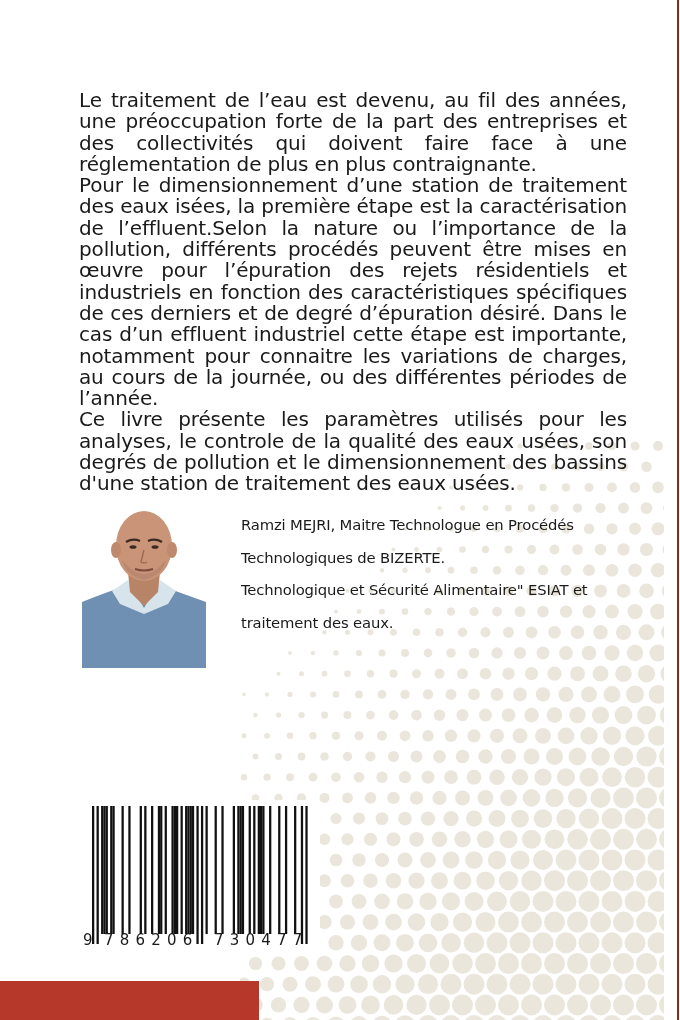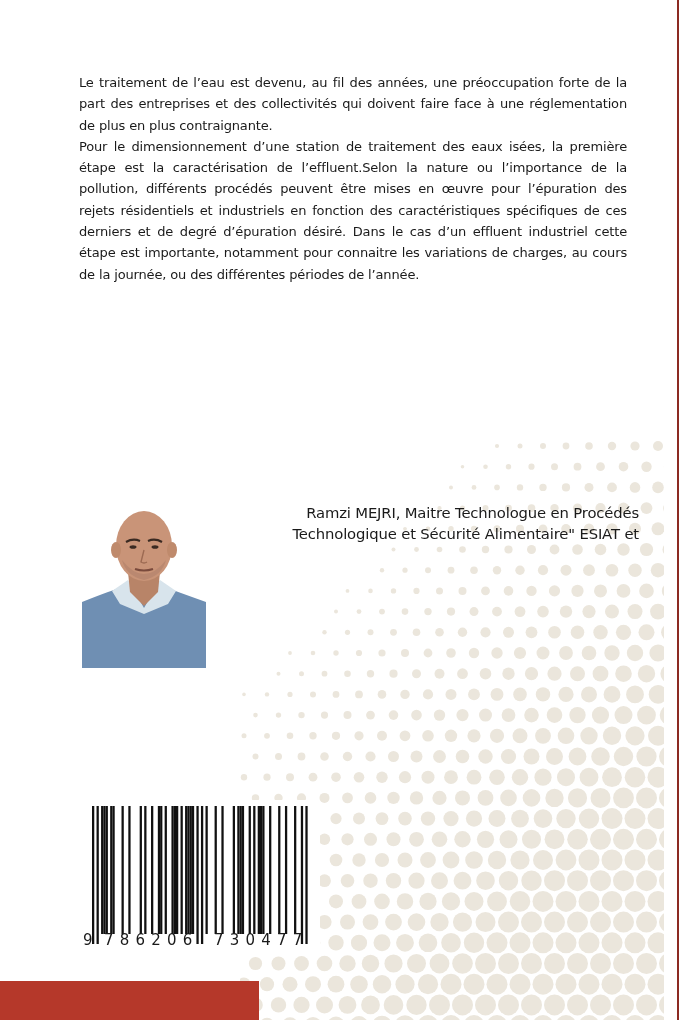--- a/index.html
+++ b/index.html
@@ -12,34 +12,34 @@
     .right-rule {
       position: absolute; left: 677px; top: 0; width: 2px; height: 1020px;
       background: #8c2a22;
     }
     .dots {
       position: absolute; left: 240px; top: 440px; width: 424px; height: 580px;
       overflow: hidden;
     }
     .dots svg { display: block; }
     .blurb {
-      position: absolute; left: 79px; top: 72px; width: 548px;
-      font-size: 13px; line-height: 21.3px;
+      position: absolute; left: 79px; top: 90px; width: 548px;
+      font-size: 20px; line-height: 21.3px;
       text-align: justify; letter-spacing: -0.15px;
     }
     .blurb p { margin: 0; }
     .author-photo {
       position: absolute; left: 82px; top: 506px; width: 124px; height: 162px;
       overflow: hidden; background: #ffffff;
     }
     .author-bio {
       position: absolute; left: 229px; top: 503px; width: 410px;
       font-size: 14.8px; line-height: 20.6px; letter-spacing: -0.15px;
     }
-    .author-bio p { margin: 0; text-align: right; }
+    .author-bio p { margin: 12px; }
     .barcode {
       position: absolute; left: 80px; top: 800px; width: 240px; height: 150px;
       background: #ffffff;
     }
     .barcode svg { display: block; }
     .red-band {
       position: absolute; left: 0; top: 981px; width: 259px; height: 39px;
       background: #b5382a;
     }
   </style>
@@ -639,20 +639,21 @@
       <circle cx="429.5" cy="606.3000000000001" r="10.5" fill="#ebe6dc"></circle>
       <circle cx="452.5" cy="606.3000000000001" r="10.5" fill="#ebe6dc"></circle>
       <circle cx="475.5" cy="606.3000000000001" r="10.5" fill="#ebe6dc"></circle>
       <circle cx="498.5" cy="606.3000000000001" r="10.5" fill="#ebe6dc"></circle>
     </svg>
 </div>
 
 <div class="blurb">
   <p>Le traitement de l’eau est devenu, au fil des années, une préoccupation forte de la part des entreprises et des collectivités qui doivent faire face à une réglementation de plus en plus contraignante.</p>
   <p>Pour le dimensionnement d’une station de traitement des eaux isées, la première étape est la caractérisation de l’effluent.Selon la nature ou l’importance de la pollution, différents procédés peuvent être mises en œuvre pour l’épuration des rejets résidentiels et industriels en fonction des caractéristiques spécifiques de ces derniers et de degré d’épuration désiré. Dans le cas d’un effluent industriel cette étape est importante, notamment pour connaitre les variations de charges, au cours de la journée, ou des différentes périodes de l’année.</p>
+  <p>Ce livre présente les paramètres utilisés pour les analyses, le controle de la qualité des eaux usées, son degrés de pollution et le dimensionnement des bassins d'une station de traitement des eaux usées.</p>
 </div>
 
 <div class="author-photo">
   <svg width="124" height="162" viewBox="0 0 124 162" xmlns="http://www.w3.org/2000/svg">
     <rect width="124" height="162" fill="#ffffff"></rect>
 
     <path d="M0,96 Q30,84 44,80 L80,80 Q96,86 124,96 L124,162 L0,162 Z" fill="#6f8fb3"></path>
 
     <path d="M30,85 L46,74 L62,102 L78,74 L94,85 L86,98 L62,108 L38,98 Z" fill="#d8e4ec"></path>
 
@@ -672,21 +673,23 @@
     <path d="M62,44 L59,56 Q62,58 65,56" stroke="#9c6a52" stroke-width="1.4" fill="none"></path>
 
     <path d="M40,54 Q62,82 84,54 Q80,70 62,74 Q44,70 40,54 Z" fill="#a87a66" opacity="0.45"></path>
 
     <path d="M53,63 Q62,66 71,63" stroke="#7a4a3c" stroke-width="2" fill="none"></path>
   </svg>
 </div>
 
 <div class="author-bio">
   <p>Ramzi MEJRI, Maitre Technologue en Procédés</p>
+  <p>Technologiques de BIZERTE.</p>
   <p>Technologique et Sécurité Alimentaire" ESIAT et</p>
+  <p>traitement des eaux.</p>
 </div>
 
 <div class="barcode">
   <svg id="barsvg" width="240" height="150" xmlns="http://www.w3.org/2000/svg">
     <g id="bars">
         <rect x="12.00" y="6" width="2.27" height="138" fill="#111111"></rect>
         <rect x="16.54" y="6" width="2.27" height="138" fill="#111111"></rect>
         <rect x="21.08" y="6" width="2.27" height="128" fill="#111111"></rect>
         <rect x="23.35" y="6" width="2.27" height="128" fill="#111111"></rect>
         <rect x="25.62" y="6" width="2.27" height="128" fill="#111111"></rect>

